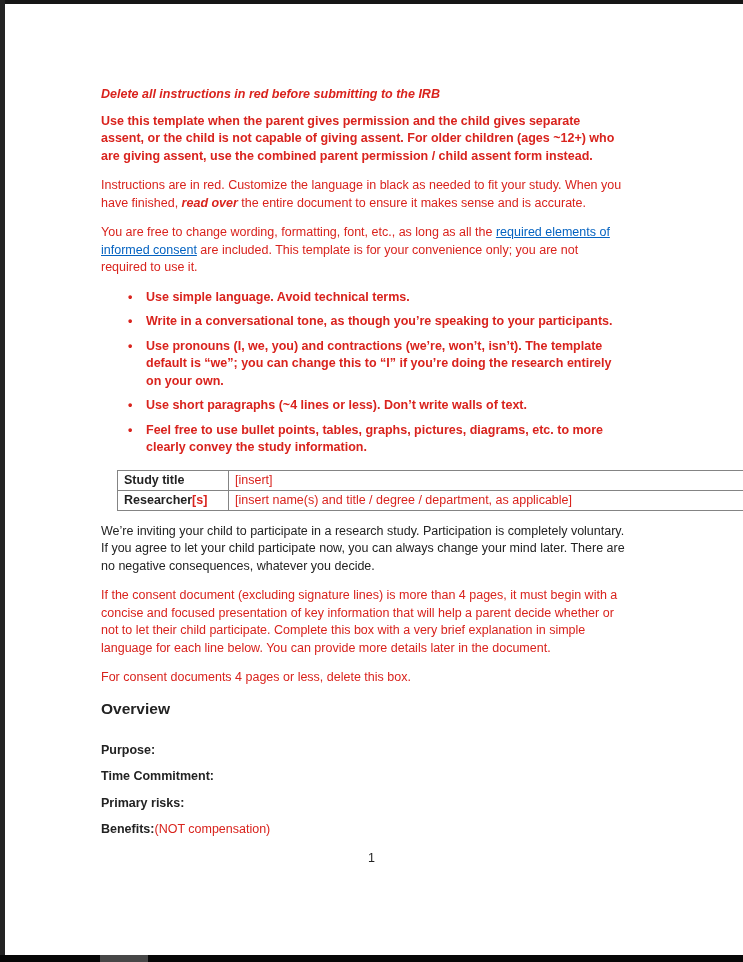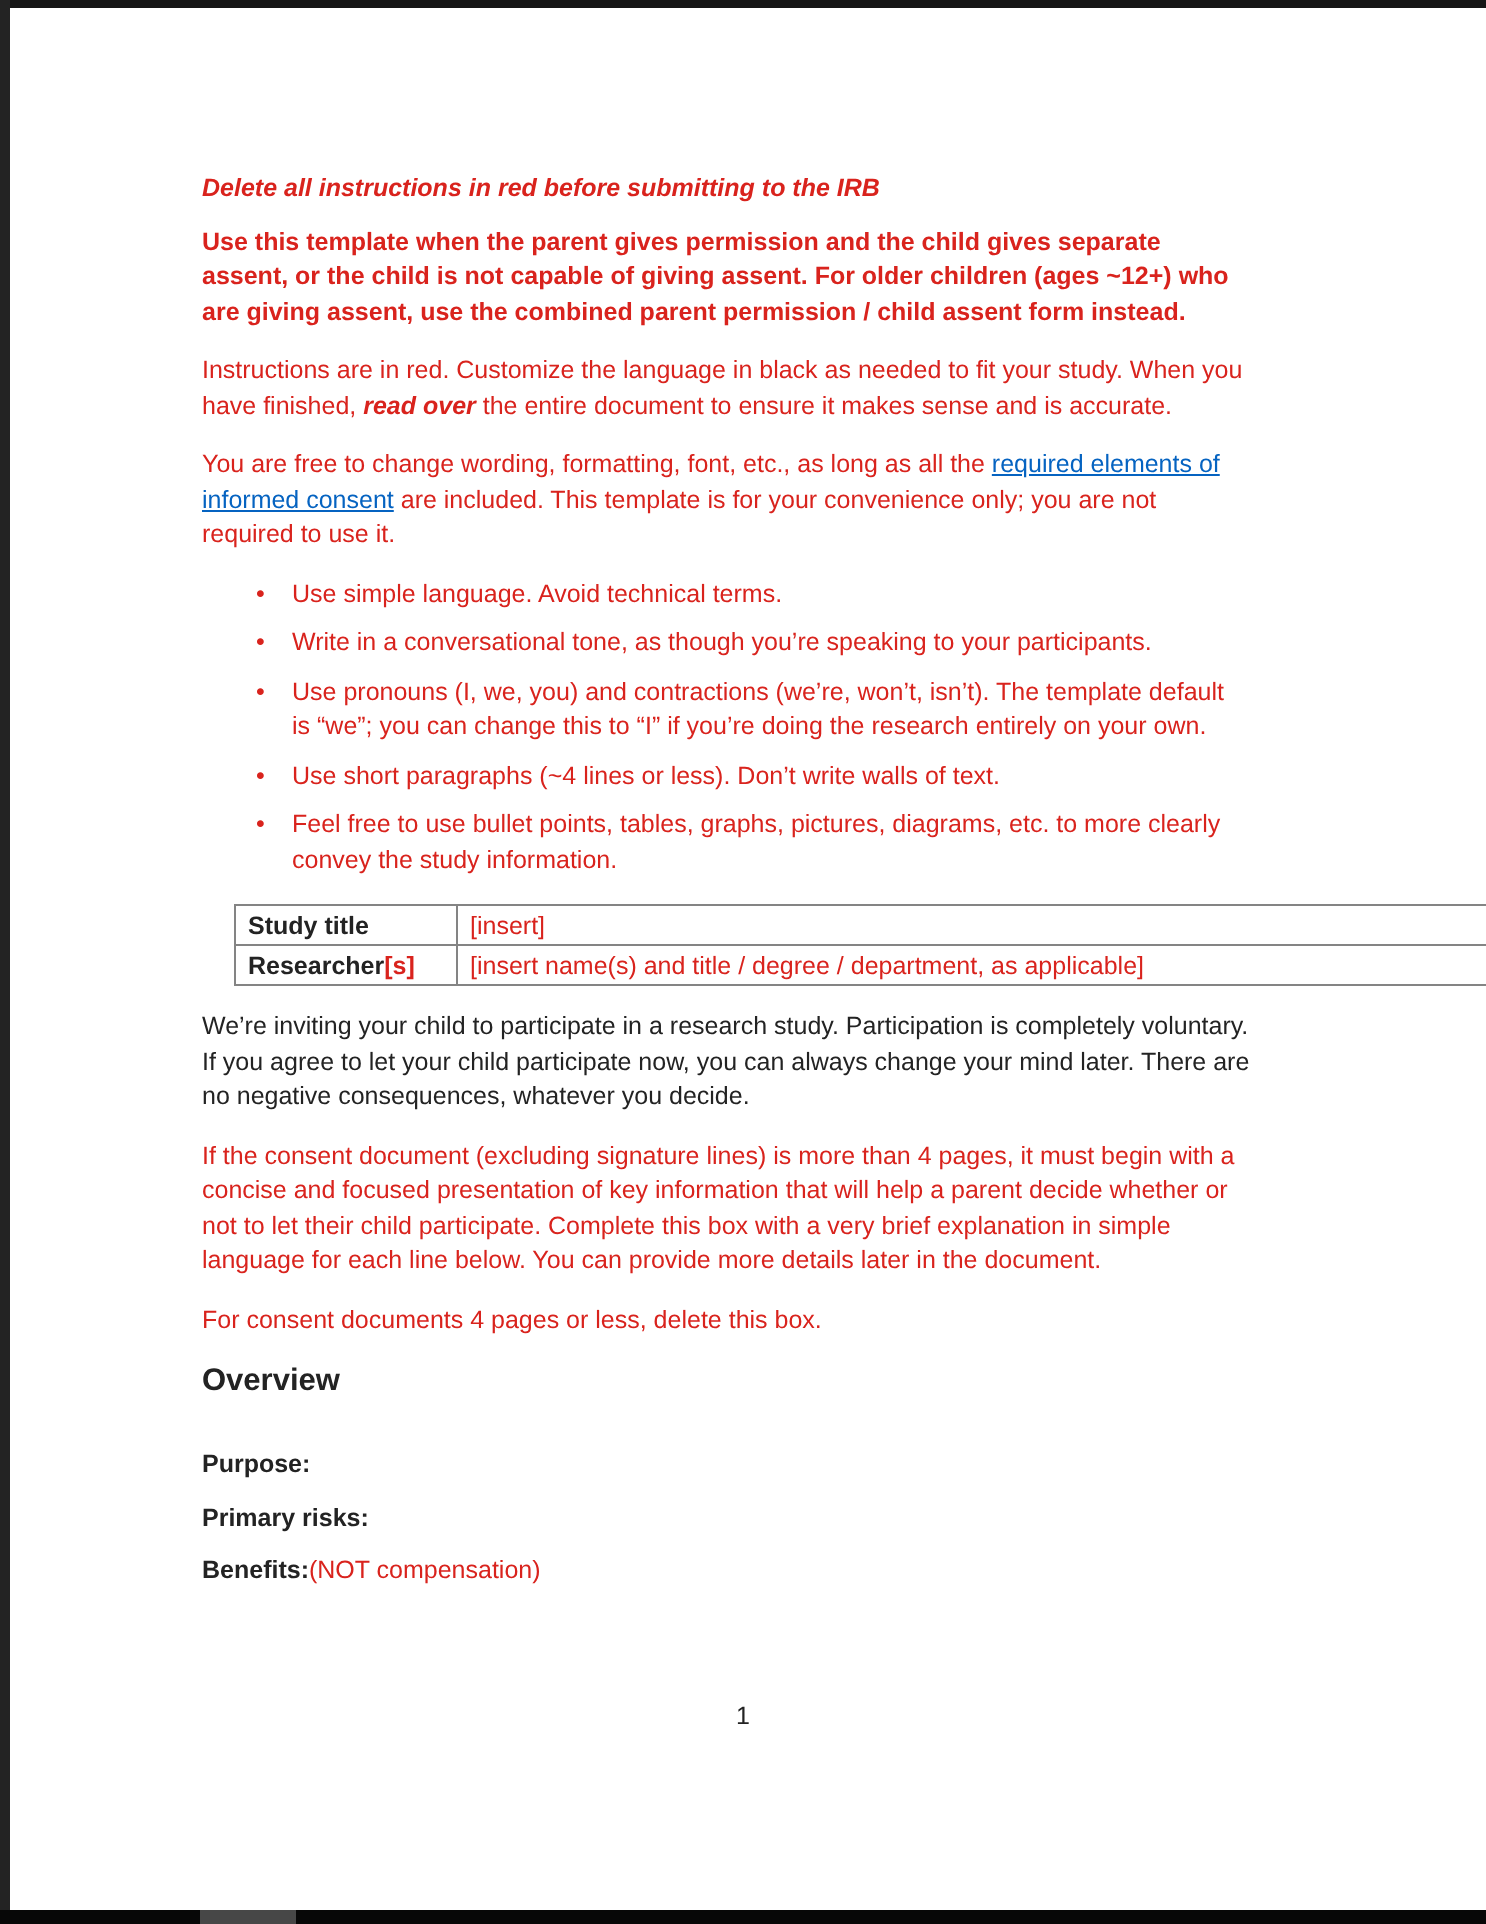--- a/index.html
+++ b/index.html
@@ -58,20 +58,21 @@
     padding: 0 0 0 27px;
     width: 490px;
   }
   ul.instruction-bullets li {
     position: relative;
     padding-left: 18px;
     margin-bottom: 7px;
     font-size: 12.5px;
     line-height: 17.5px;
     color: var(--red, #d9231d);
+    font-weight: bold;
   }
   ul.instruction-bullets li::before {
     content: "\2022";
     position: absolute;
     left: 0;
     top: 0;
   }
   table.study-table {
     border-collapse: collapse;
     width: 698px;
@@ -146,20 +147,21 @@
 
   <p>We’re inviting your child to participate in a research study. Participation is completely voluntary. If you agree to let your child participate now, you can always change your mind later. There are no negative consequences, whatever you decide.</p>
 
   <p class="red">If the consent document (excluding signature lines) is more than 4 pages, it must begin with a concise and focused presentation of key information that will help a parent decide whether or not to let their child participate. Complete this box with a very brief explanation in simple language for each line below. You can provide more details later in the document.</p>
 
   <p class="red">For consent documents 4 pages or less, delete this box.</p>
 
   <h2 class="overview-heading">Overview</h2>
 
   <p class="overview-label">Purpose:</p>
+  <p class="overview-label">Time Commitment:</p>
   <p class="overview-label">Primary risks:</p>
   <p class="overview-label benefits-line"><span class="bold">Benefits:</span><span class="red note">(NOT compensation)</span></p>
 
 </div>
 
 <div class="page-number"><span>1</span></div>
 
 <div class="scrollbar">
   <div class="scrollbar-thumb"></div>
 </div>

